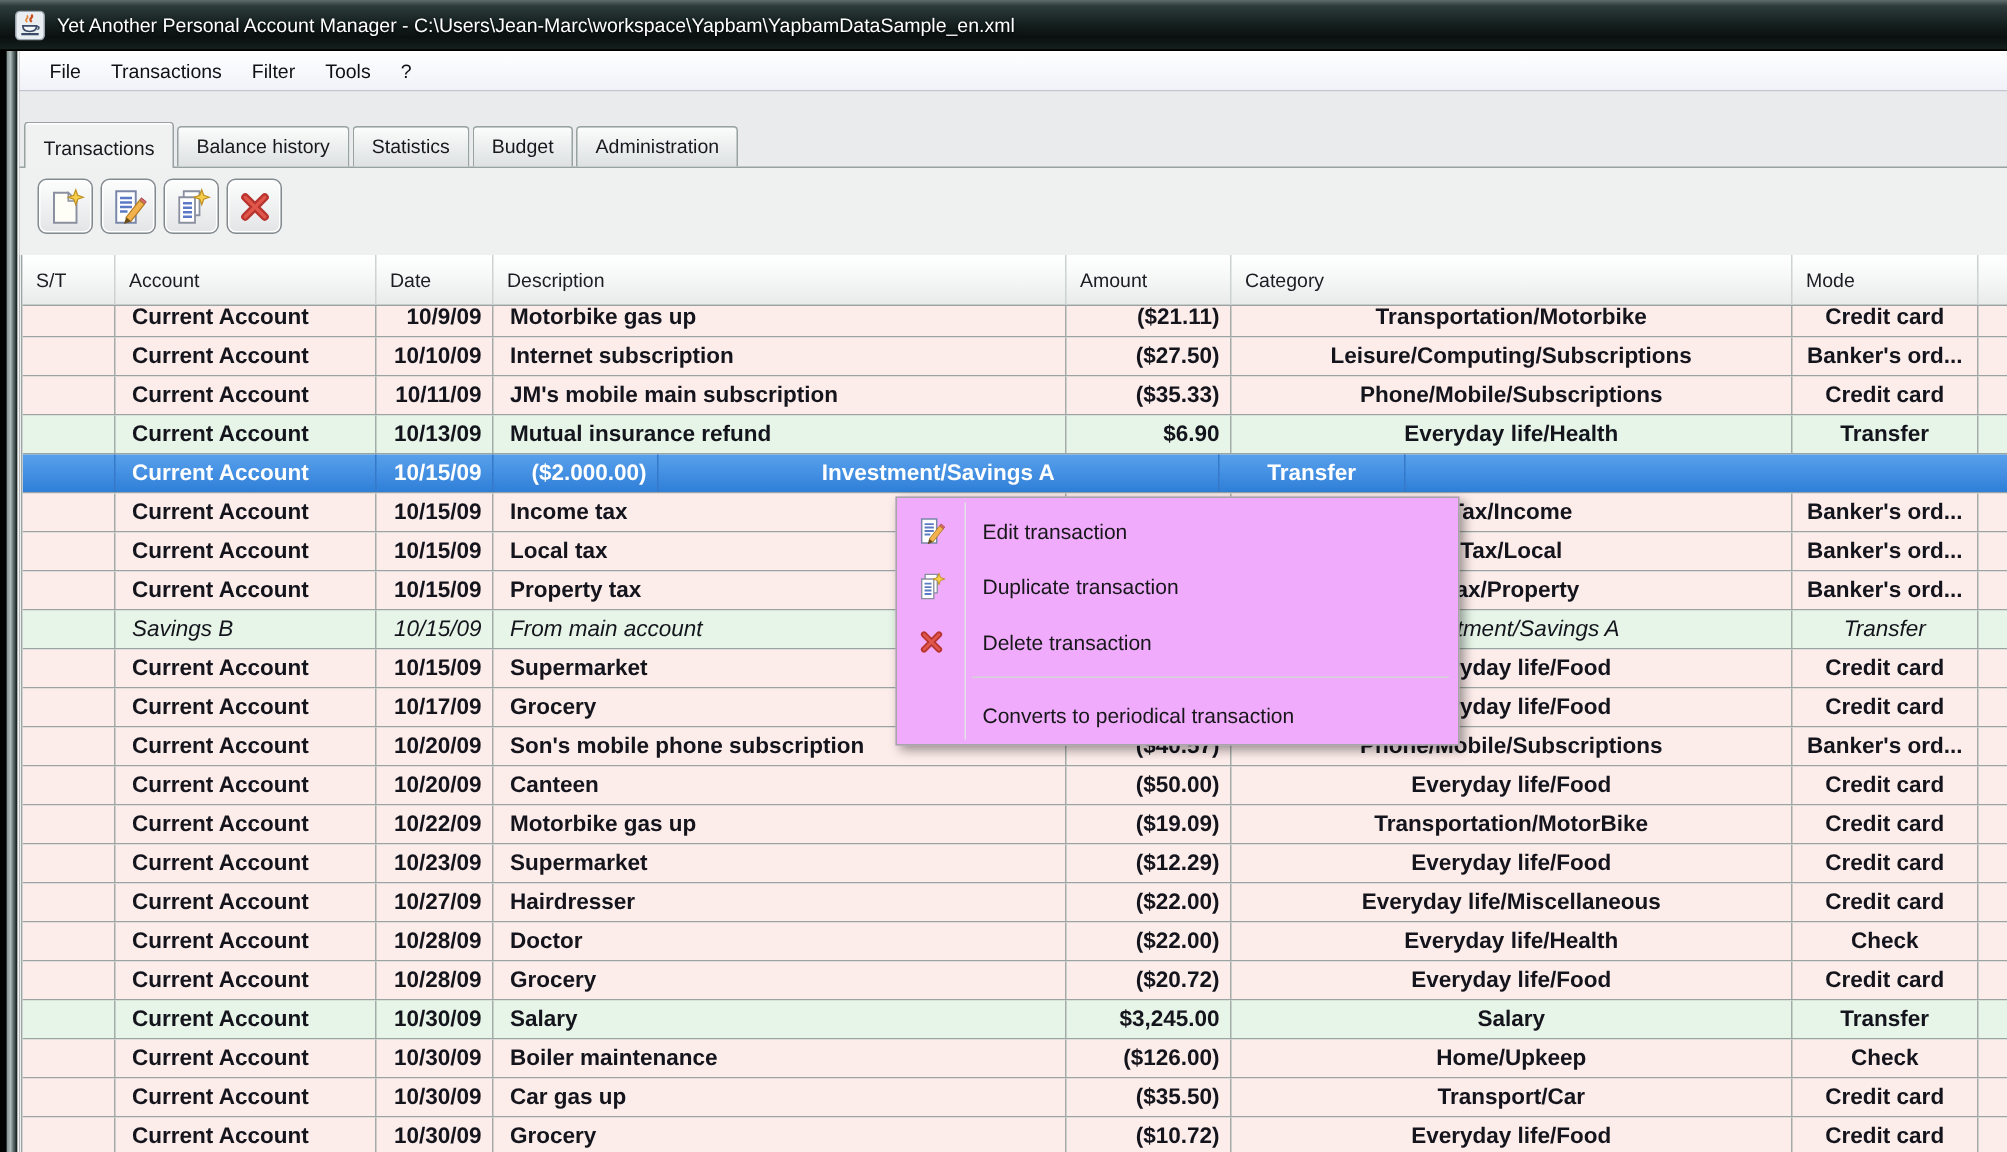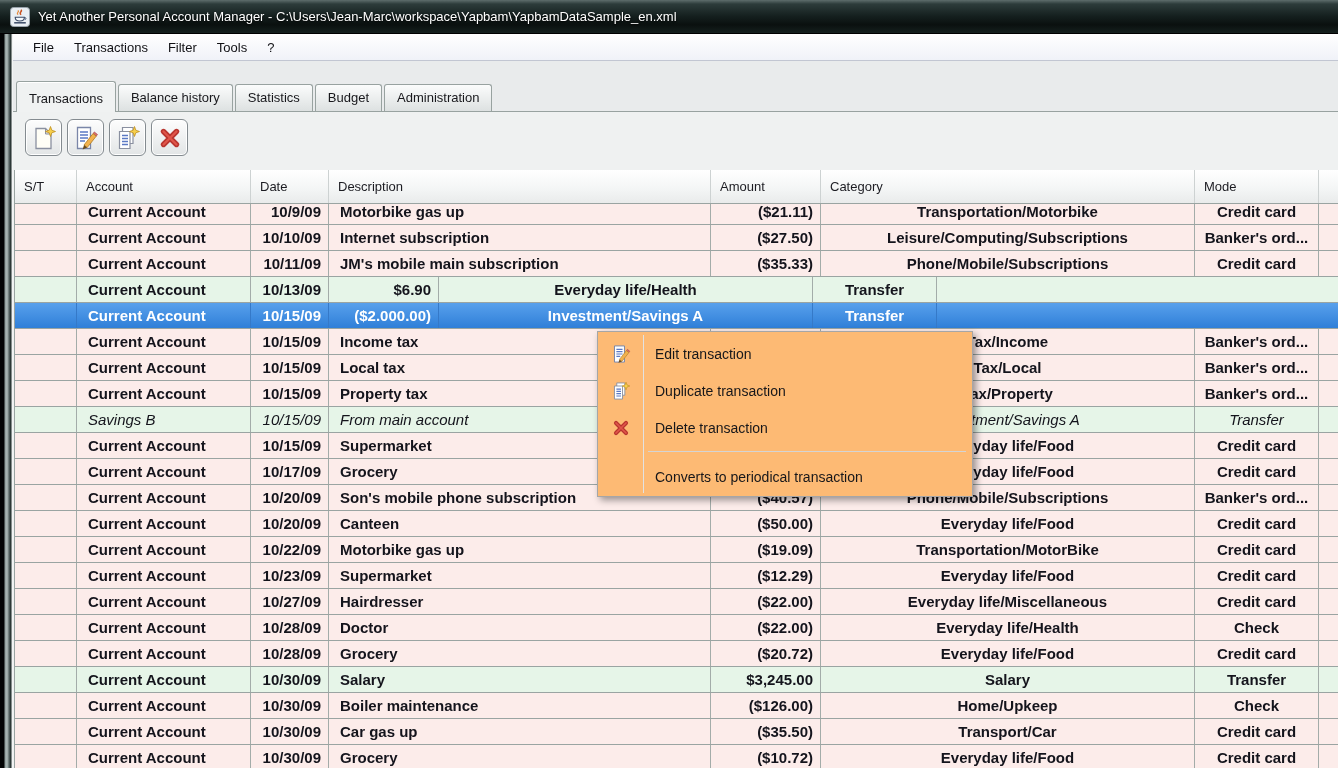--- a/index.html
+++ b/index.html
@@ -91,21 +91,21 @@
   }
   .trow.selected .cell{color:#fff;border-right-color:#3579c8;}
   .trow.italic .cell{font-style:italic;font-weight:normal;}
   .cell.a-left{text-align:left;padding-left:11px;}
   .cell.a-right{text-align:right;padding-right:7px;}
   .cell.a-center{text-align:center;}
   .cell.last{border-right:none;flex:1;}
   
   .context-menu{
     position:absolute;left:597px;top:331px;width:376px;height:166px;box-sizing:border-box;
-    background:#fdba74;border:1px solid #a6a6a6;z-index:50;
+    background:#f0abfc;border:1px solid #a6a6a6;z-index:50;
     box-shadow:3px 3px 7px rgba(0,0,0,.4);padding:3px 0;
   }
   .cm-gutter-line{position:absolute;left:45px;top:3px;bottom:3px;width:1px;background:#e2e2e2;}
   .cm-item{height:37px;display:flex;align-items:center;position:relative;cursor:default;}
   .cm-ico{width:45px;display:flex;align-items:center;justify-content:center;flex:0 0 auto;}
   .cm-ico svg{width:20px;height:20px;display:block;}
   .cm-label{margin-left:12px;font-size:14px;color:#17171a;white-space:nowrap;}
   .cm-item.noicon .cm-label{margin-left:57px;}
   .menu-sep{height:12px;position:relative;}
   .menu-sep::after{
@@ -226,20 +226,21 @@
               <div class="cell a-left" style="width: 382px;">JM's mobile main subscription</div>
               <div class="cell a-right" style="width: 110px;">($35.33)</div>
               <div class="cell a-center" style="width: 374px;">Phone/Mobile/Subscriptions</div>
               <div class="cell a-center" style="width: 124px;">Credit card</div>
               <div class="cell a-left last"></div>
             </div>
             <div class="trow green">
               <div class="cell a-left" style="width: 62px;"></div>
               <div class="cell a-left" style="width: 174px;">Current Account</div>
               <div class="cell a-right" style="width: 78px;">10/13/09</div>
+              <div class="cell a-left" style="width: 382px;">Mutual insurance refund</div>
               <div class="cell a-right" style="width: 110px;">$6.90</div>
               <div class="cell a-center" style="width: 374px;">Everyday life/Health</div>
               <div class="cell a-center" style="width: 124px;">Transfer</div>
               <div class="cell a-left last"></div>
             </div>
             <div class="trow selected">
               <div class="cell a-left" style="width: 62px;"></div>
               <div class="cell a-left" style="width: 174px;">Current Account</div>
               <div class="cell a-right" style="width: 78px;">10/15/09</div>
               <div class="cell a-right" style="width: 110px;">($2.000.00)</div>

